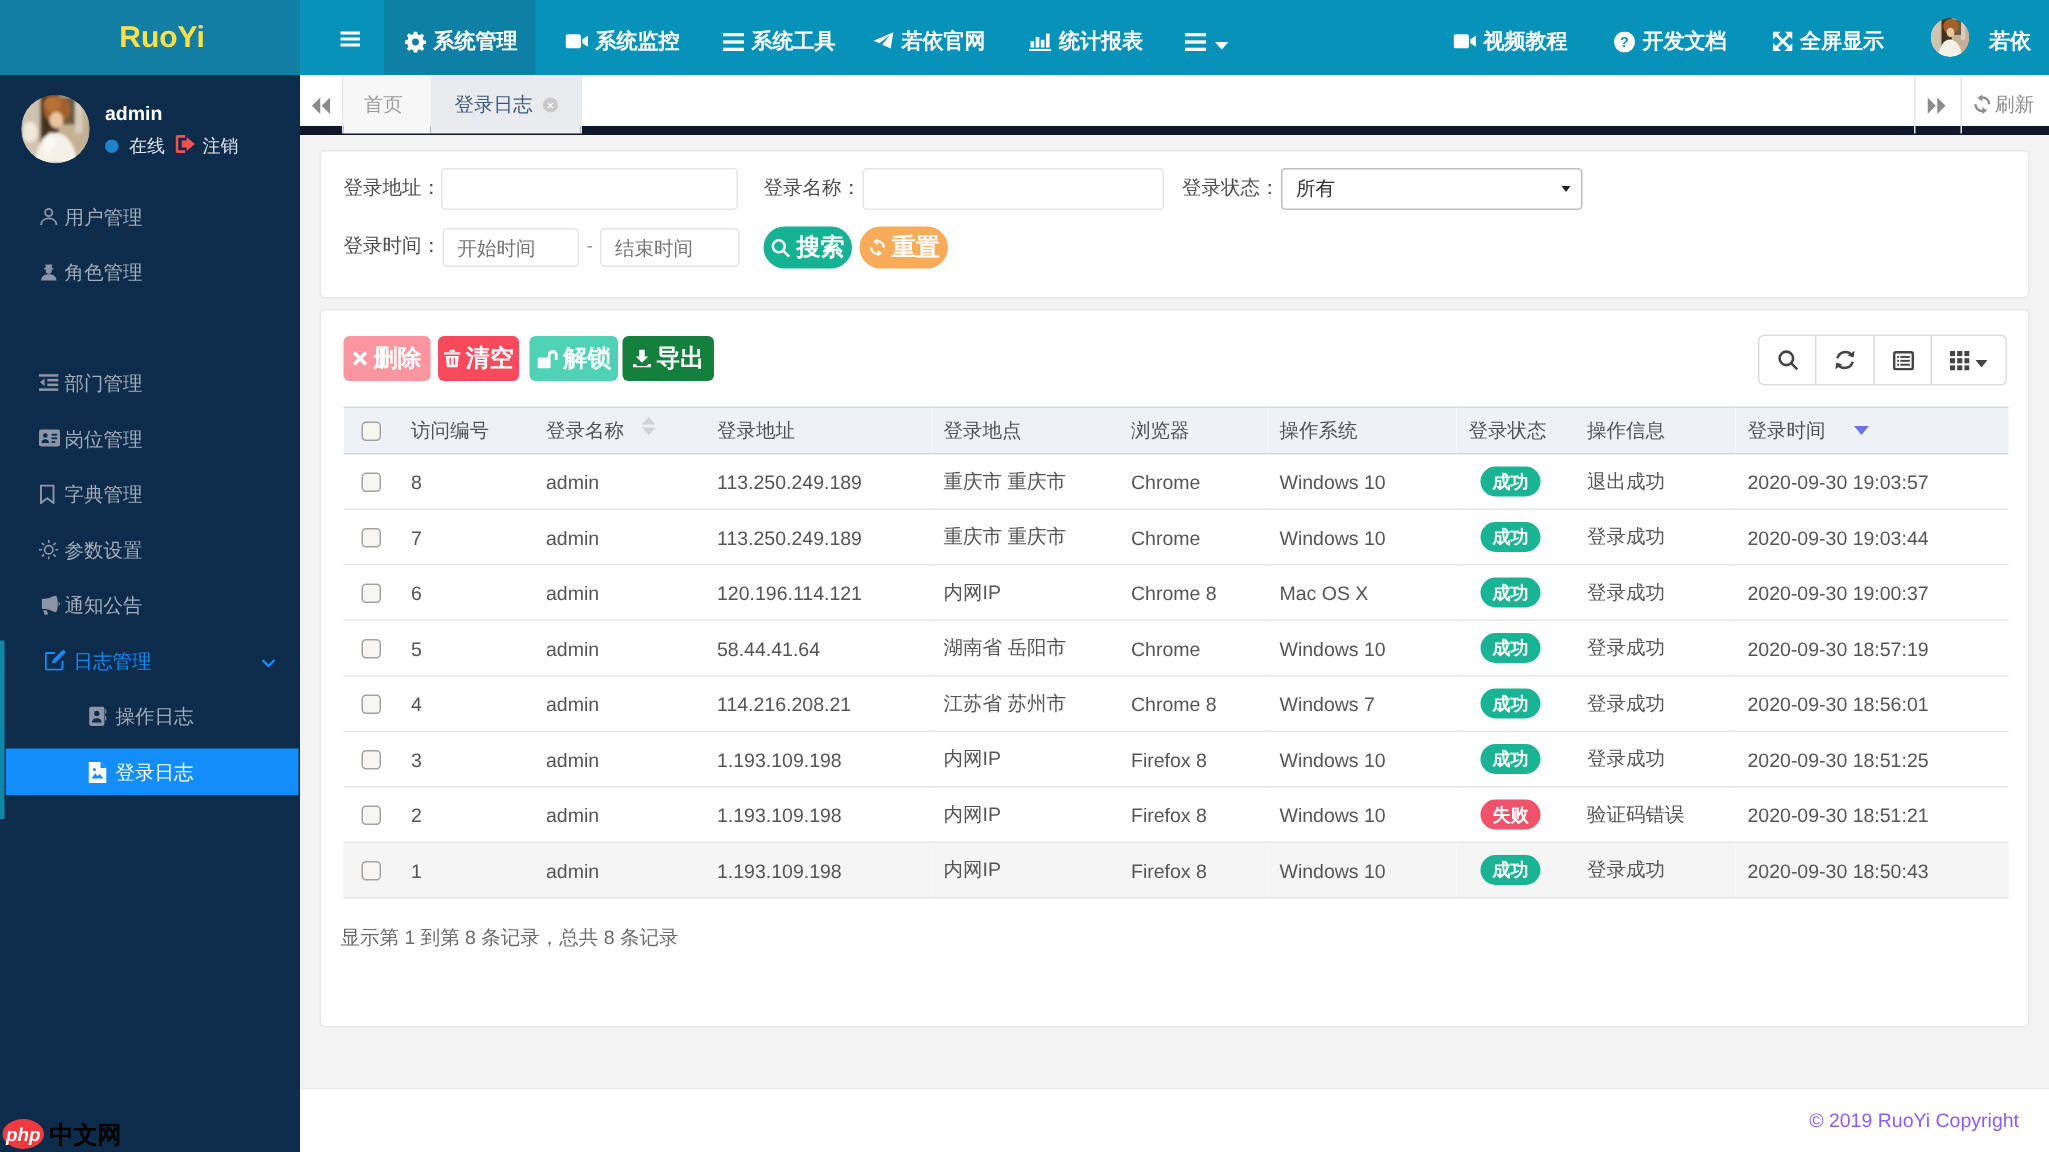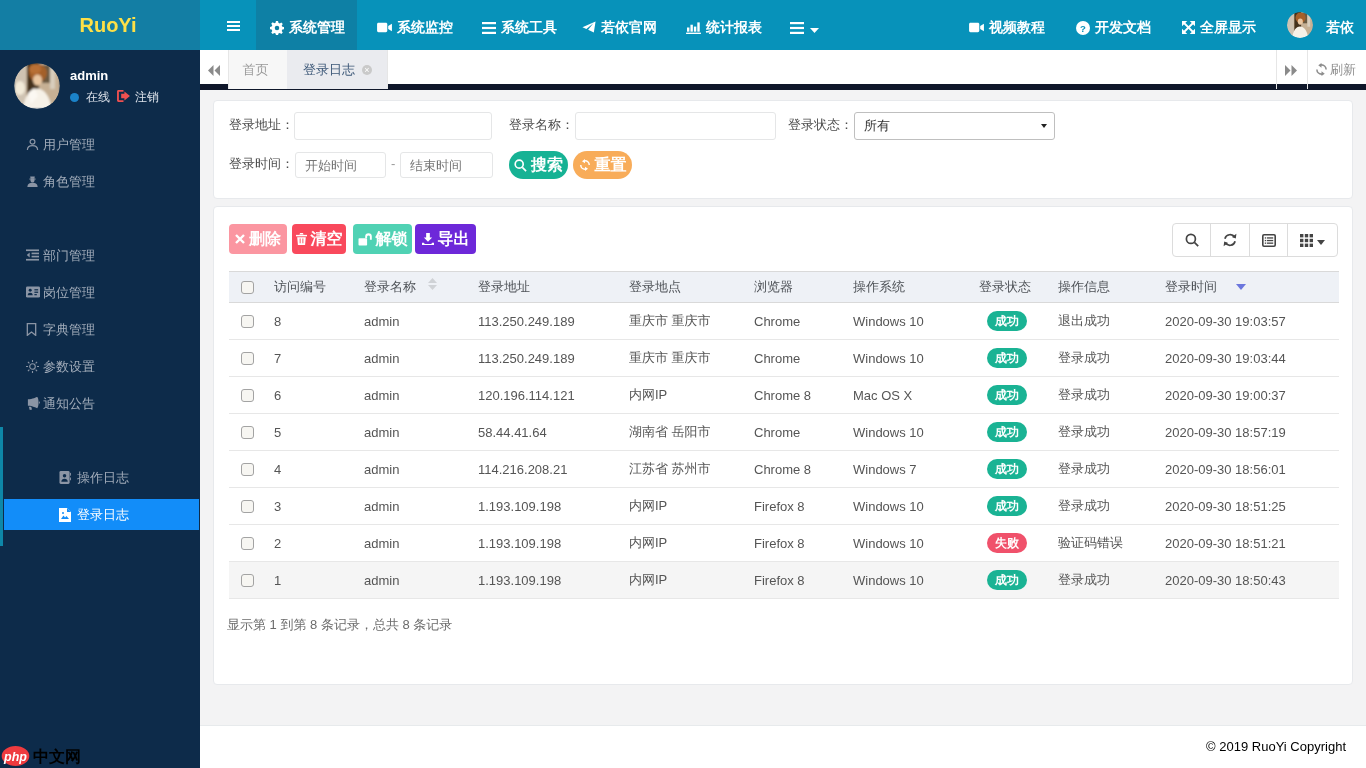--- a/index.html
+++ b/index.html
@@ -51,42 +51,42 @@
 .finput { position:absolute; border:1px solid #e5e6e7; border-radius:3px; background:#fff; font-size:13px; color:#999; padding-left:9px; }
 .r1 { top:11px; height:28px; line-height:26px; }
 .r2 { top:51px; height:26px; line-height:24px; }
 .btn { position:absolute; border-radius:14px; color:#fff; font-size:16px; font-weight:bold; display:flex; align-items:center; justify-content:center; height:28px; }
 .btn svg { margin-right:4px; }
 .btn-green { background:#16b294; }
 .btn-orange { background:#f8ac59; }
 .btn-red { background:#f9495c; }
 .btn-pink { background:#fb96a1; }
 .tbtn { border-radius:4px !important; height:30px !important; }
-.btn-orange2 { background:#6d28d9; }
+.btn-orange2 { background:#15803d; }
 .btn-teal-dis { background:#50d2b4; }
 
 
 #icon-group { position:absolute; left:958px; top:16px; width:166px; height:34px; border:1px solid #dcdcdc; border-radius:4px; display:flex; }
 #icon-group .ib { width:38px; height:32px; border-right:1px solid #dcdcdc; display:flex; align-items:center; justify-content:center; }
 #icon-group .ib:last-child { border-right:none; }
 
 
 #grid { position:absolute; left:15px; top:64px; width:1110px; border-collapse:collapse; table-layout:fixed; font-size:13px; color:#555; }
 #grid th { background:#eef1f6; border-top:1px solid #d9d9d9; border-bottom:1px solid #d9d9d9; height:31px; font-weight:normal; color:#4f5358; text-align:left; padding:0 0 0 8px; position:relative; }
 #grid td { height:37px; border-bottom:1px solid #e7e7e7; padding:0 0 0 8px; }
 #grid tr.hov td { background:#f5f5f5; }
 .cb { width:13px; height:13px; border:1px solid #a3a3a3; border-radius:3px; background:#f7f6f2; margin:0 auto; }
 th.cbc, td.cbc { padding:0 !important; }
 .badge { display:inline-block; width:40px; height:20px; border-radius:10px; color:#fff; font-size:12px; font-weight:bold; line-height:20px; text-align:center; margin-left:8px; vertical-align:middle; }
 .bg-ok { background:#1ab394; }
 .bg-fail { background:#f0516b; }
 #pg-detail { position:absolute; left:13px; top:409px; font-size:13px; color:#6b6b6b; }
 
 
-#footer { position:absolute; left:200px; top:725px; width:1166px; height:43px; background:#fff; border-top:1px solid #e7eaec; color:#000000; font-size:13px; line-height:41px; text-align:right; padding-right:20px; }
+#footer { position:absolute; left:200px; top:725px; width:1166px; height:43px; background:#fff; border-top:1px solid #e7eaec; color:#8b5cf6; font-size:13px; line-height:41px; text-align:right; padding-right:20px; }
 </style>
 </head>
 <body>
 
 <div id="navbar">
   <div id="logo">RuoYi</div>
   <div class="abs" style="left:227px;top:21px;">
     <div style="width:13px;height:2px;background:#fff;margin-bottom:2px;"></div>
     <div style="width:13px;height:2px;background:#fff;margin-bottom:2px;"></div>
     <div style="width:13px;height:2px;background:#fff;"></div>
@@ -284,20 +284,34 @@
           <g fill="#8b95a5">
             <path d="M12 0c.8 0 1.5 2.9 1.5 6S12.8 12 12 12 7 9.5 2 9.5v-7C7 2.5 11.2 0 12 0z"></path>
             <path d="M14 4.5c.6.2 1 .8 1 1.5s-.4 1.3-1 1.5z"></path>
             <path d="M3 10.5l1 3.5 2.5-.5-1-3z"></path>
           </g>
         </svg>
       </span>
       <span class="stxt">通知公告</span>
     </div>
   <div id="active-strip"></div>
+  <div class="sitem" id="mi-log" style="top:372px;">
+      <span class="sicon" style="left:30px;top:11px;">
+        <svg width="14" height="14" viewBox="0 0 15 15">
+          <g>
+            <path fill="none" stroke="#158cf8" stroke-width="1.4" d="M12.5 8v5.2c0 .7-.6 1.3-1.3 1.3H1.8c-.7 0-1.3-.6-1.3-1.3V3.8c0-.7.6-1.3 1.3-1.3H7"></path>
+            <path fill="#158cf8" d="M5.5 7.5L13 0l2 2-7.5 7.5-2.5.5z"></path>
+          </g>
+        </svg>
+      </span>
+      <span class="stxt" style="left:49px;">日志管理</span>
+      <span style="position:absolute;right:16px;top:0;"><svg width="10" height="6" viewBox="0 0 10 6">
+          <path fill="none" stroke="#158cf8" stroke-width="1.6" d="M1 1l4 4 4-4"></path>
+        </svg></span>
+    </div>
   <div class="sitem sub" style="top:409px;">
       <span class="sicon">
         <svg width="12" height="13" viewBox="0 0 13 14">
           <rect x="0.5" y="0" width="11" height="14" rx="1.5" fill="#8b95a5"></rect>
           <rect x="12" y="2" width="1" height="3" fill="#8b95a5"></rect>
           <rect x="12" y="7" width="1" height="3" fill="#8b95a5"></rect>
           <circle cx="6" cy="5" r="1.9" fill="#0d2b4a"></circle>
           <path d="M2.5 11.5c0-2 1.6-3.1 3.5-3.1s3.5 1.1 3.5 3.1z" fill="#0d2b4a"></path>
         </svg>
       </span>

